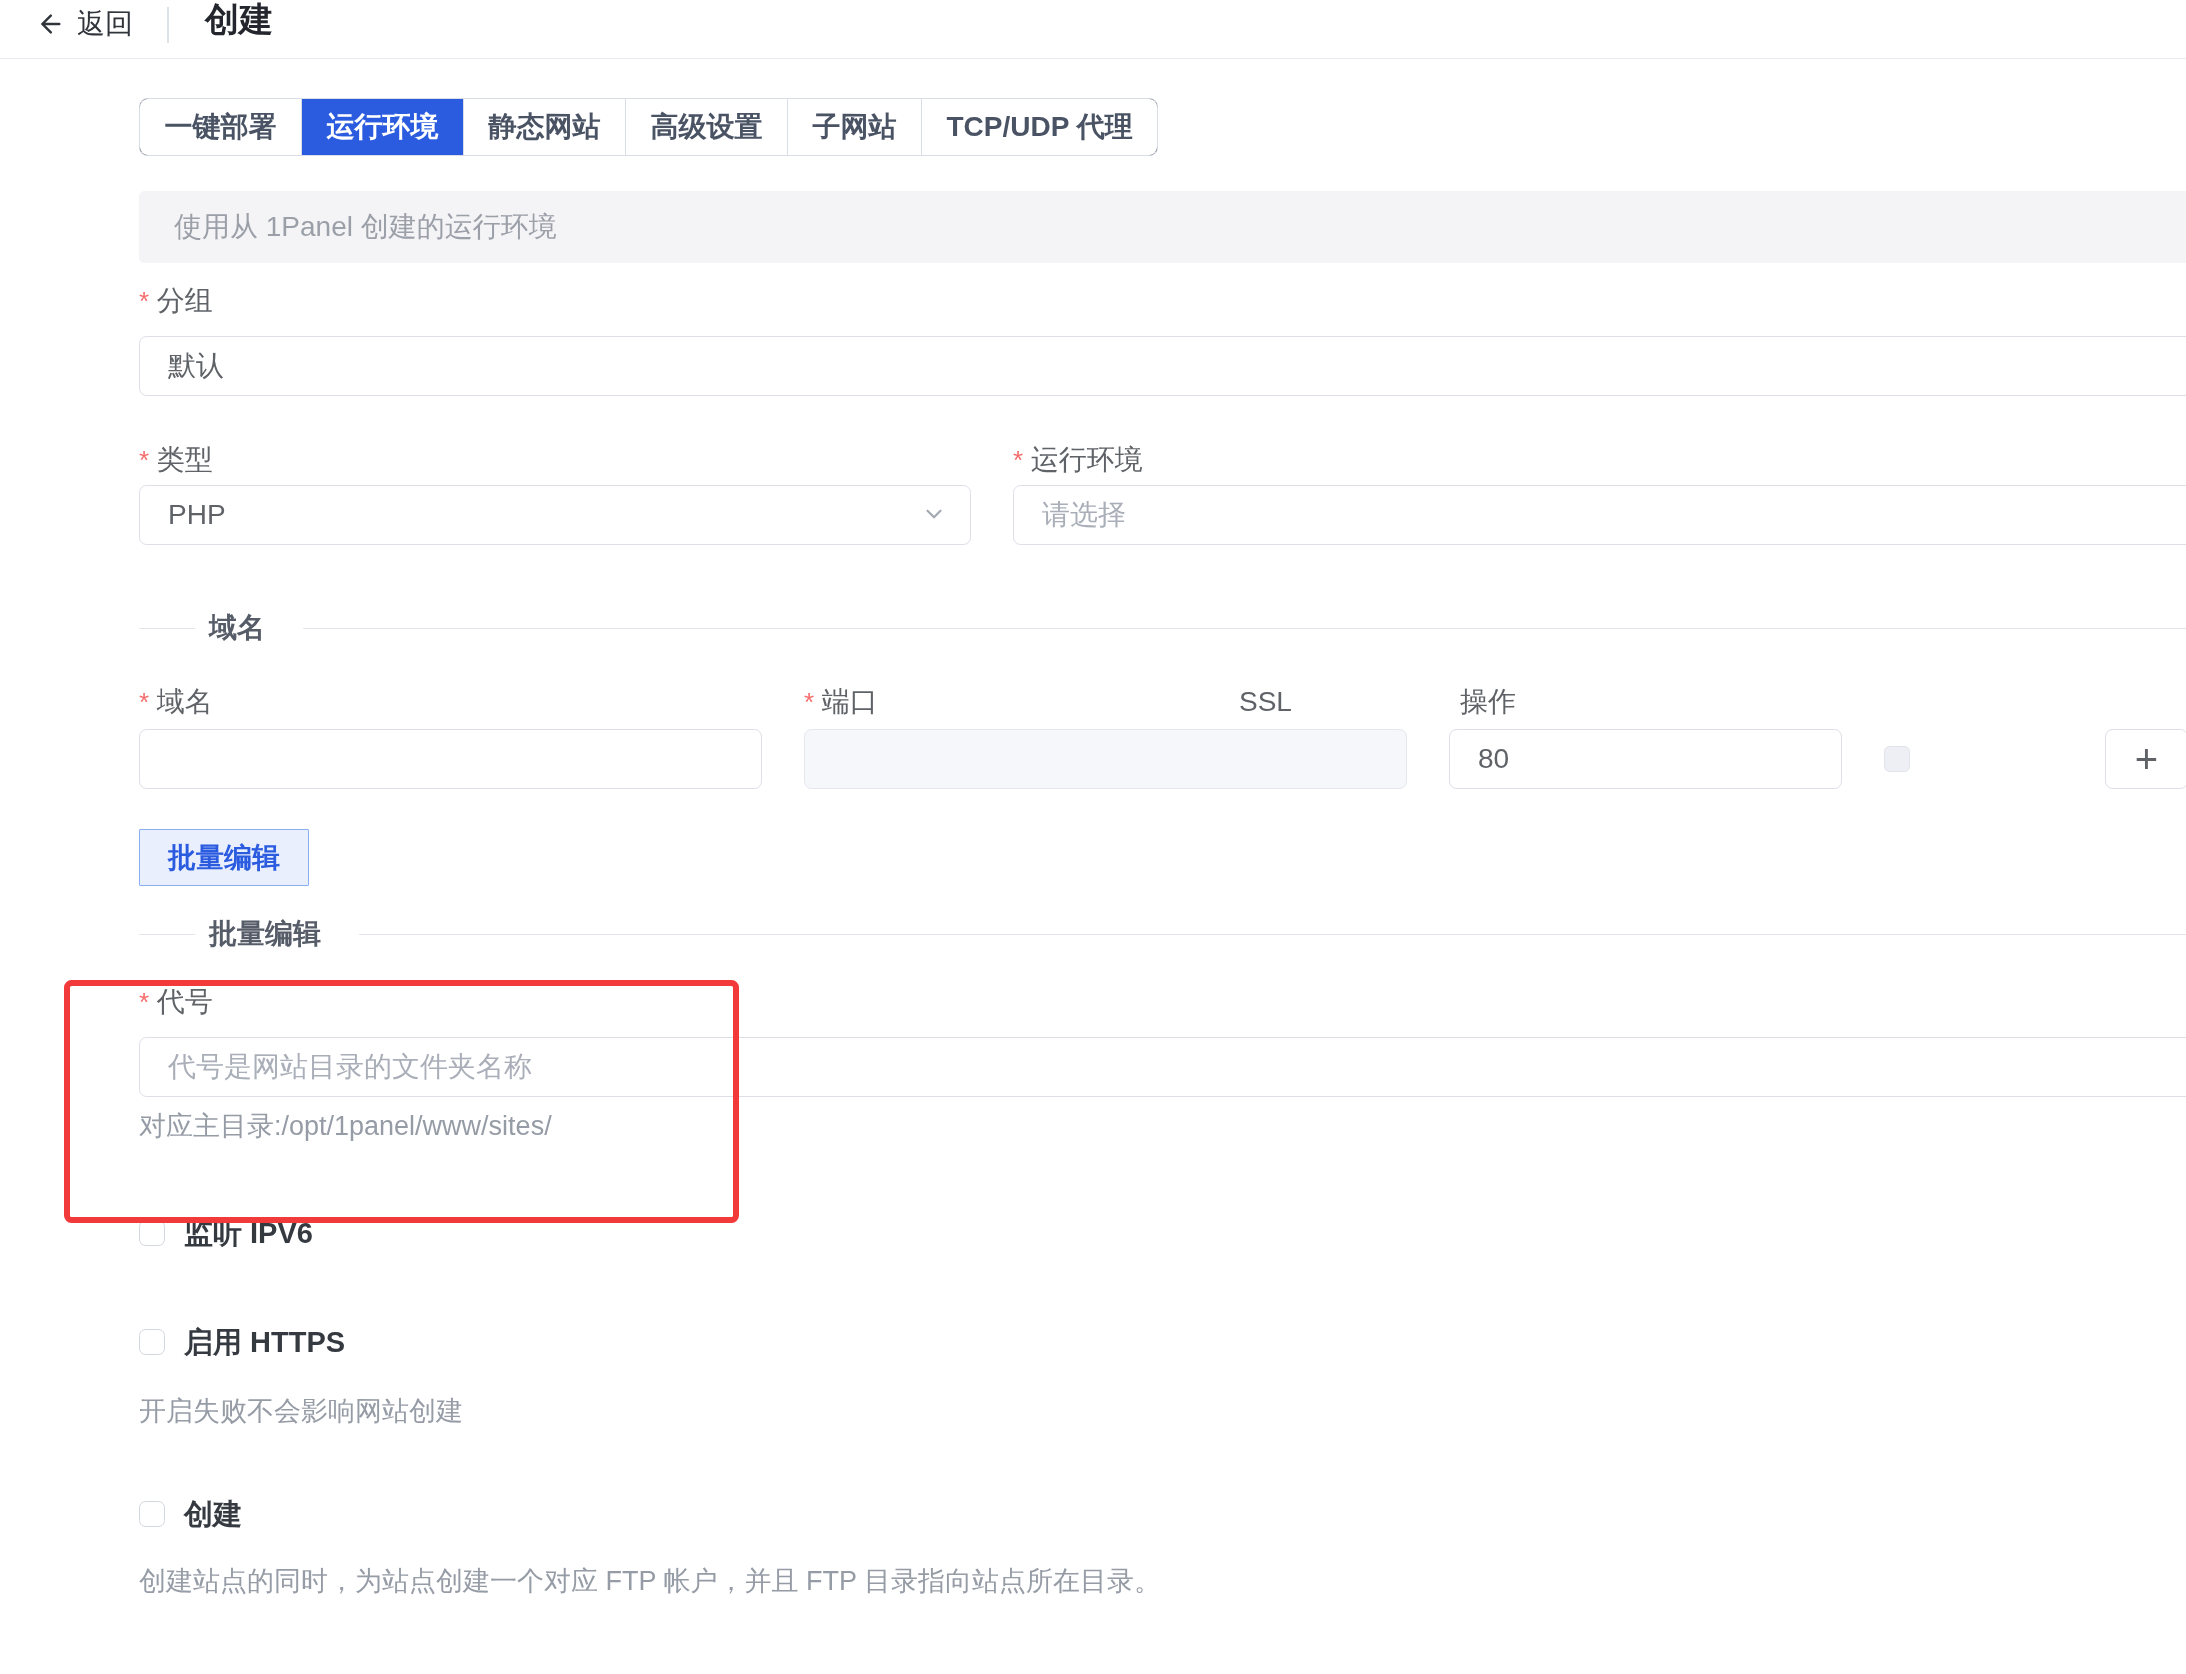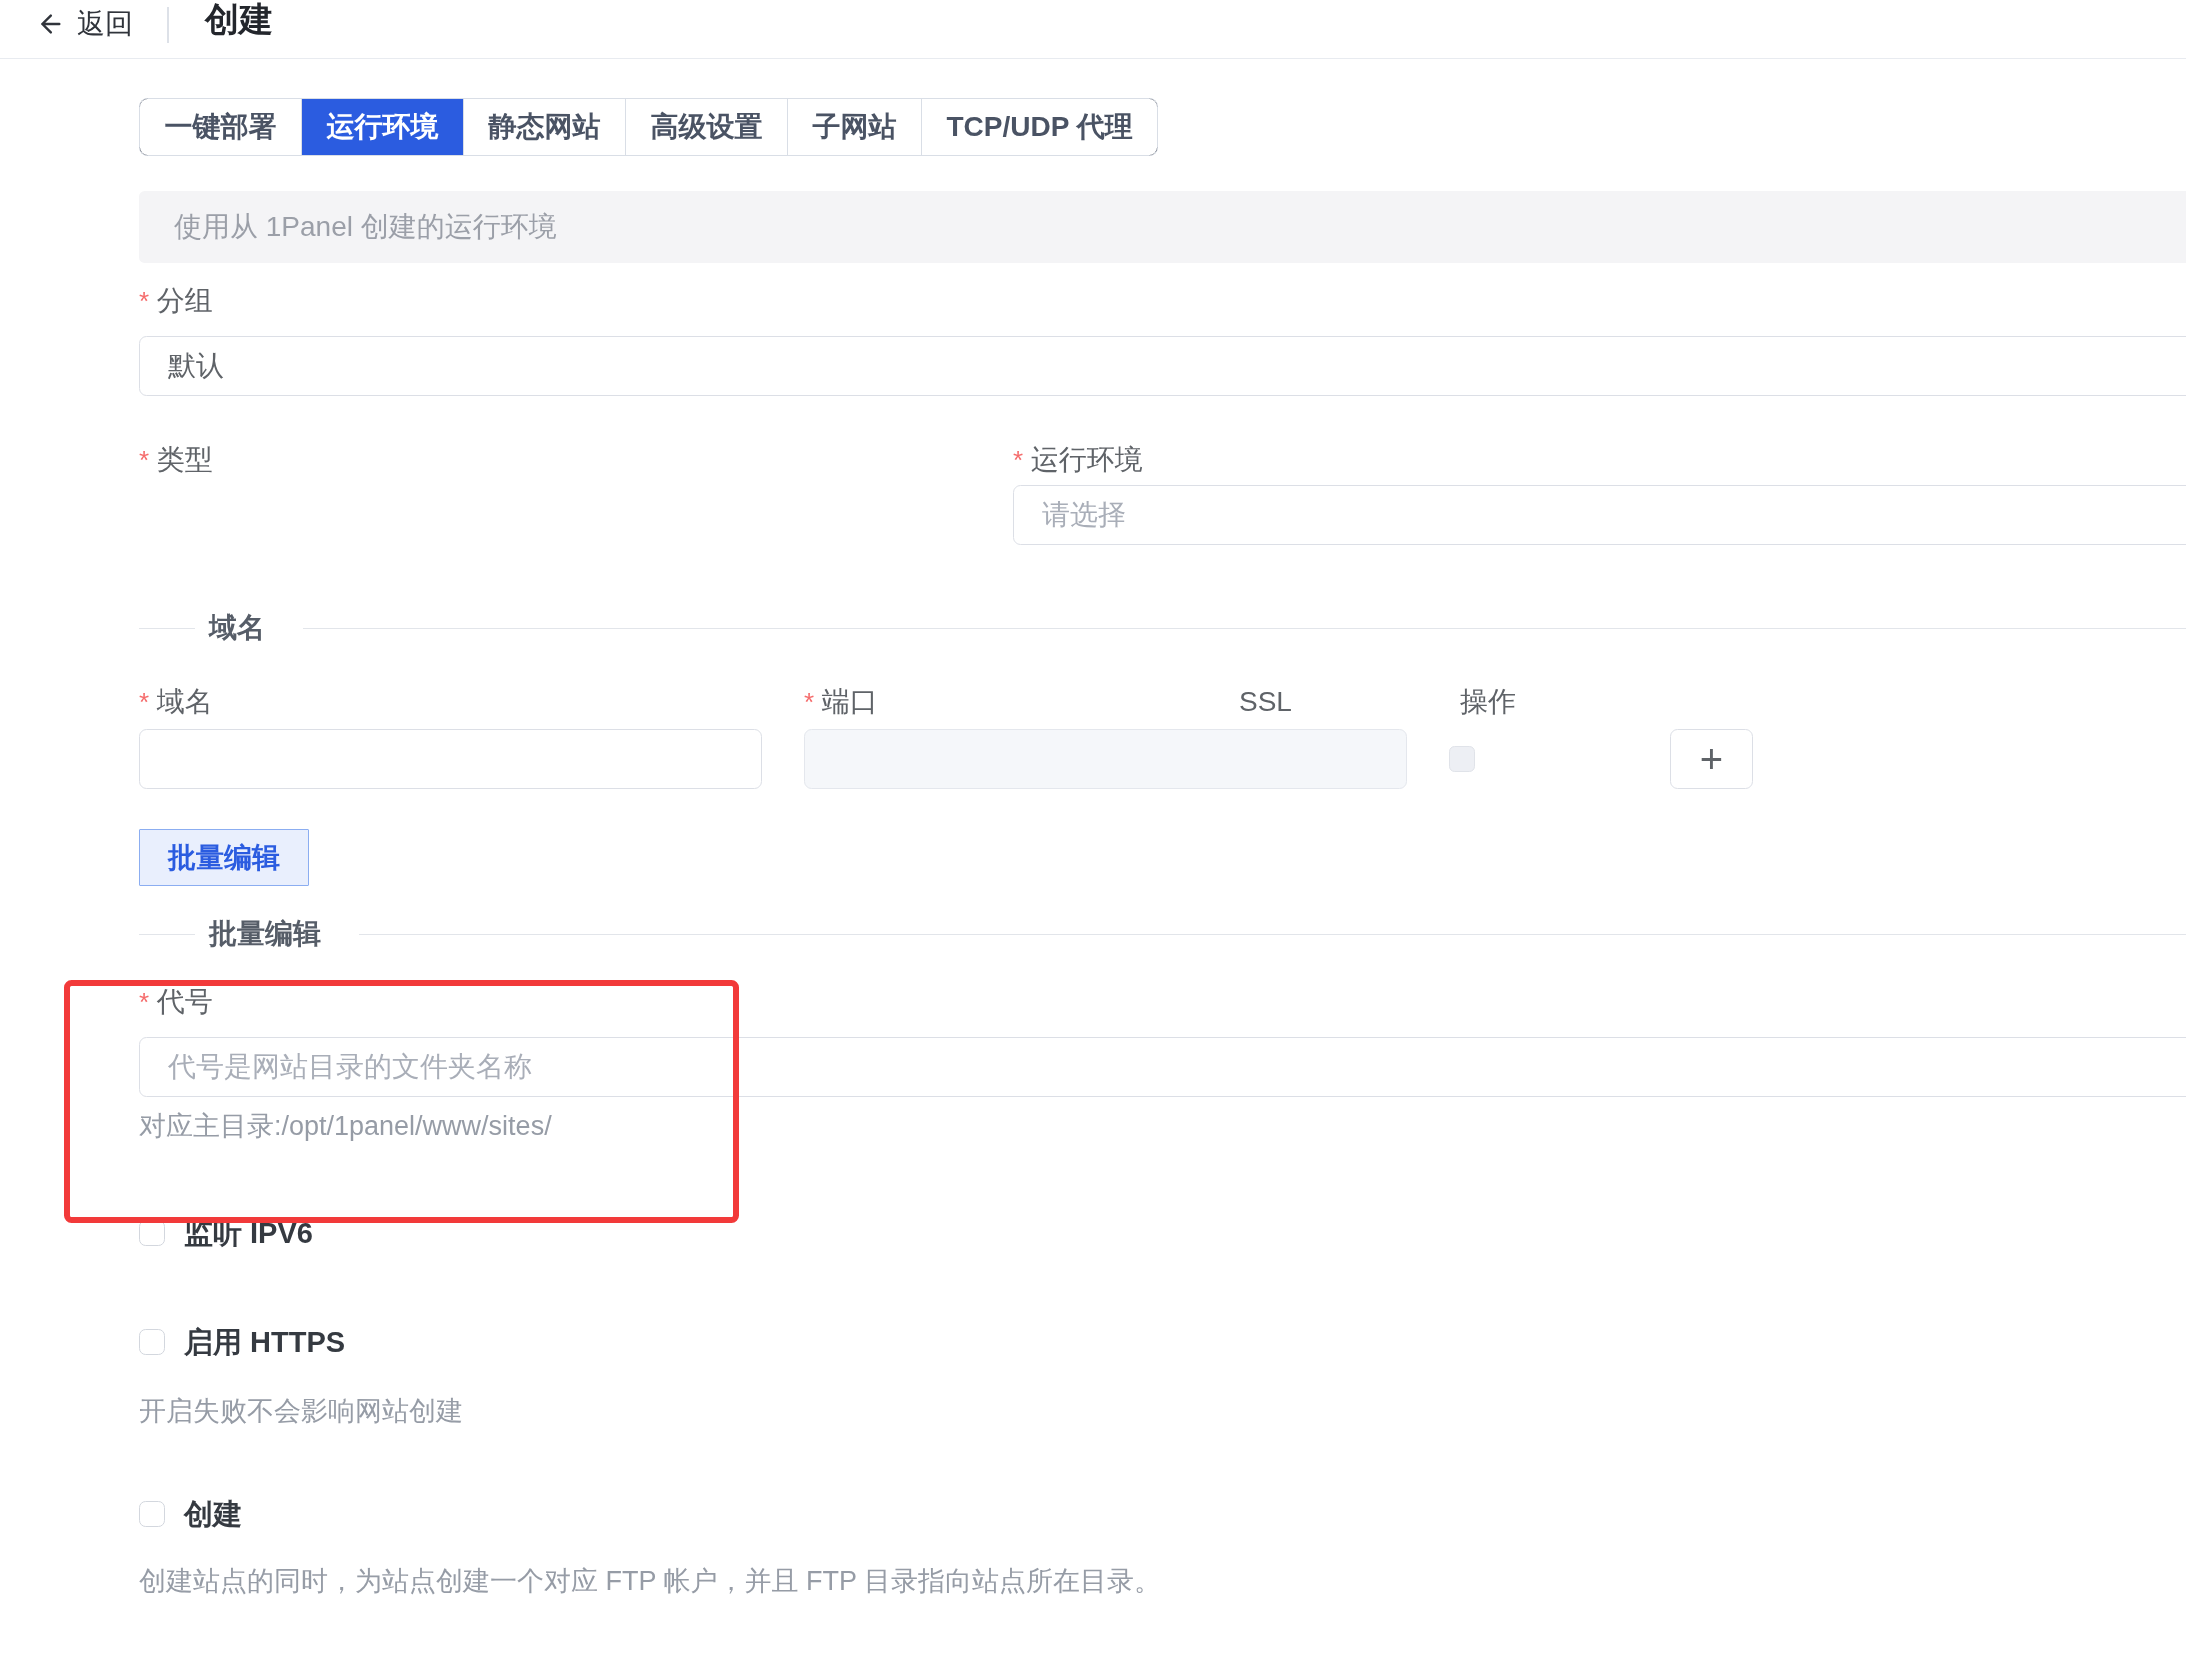--- a/index.html
+++ b/index.html
@@ -140,20 +140,28 @@
     <input class="input" readonly="" value="默认" style="">
   </div>
 
   
   <div class="two-col">
     <div class="col-type">
       <div class="form-label">
         <span class="req">*</span>
         <span>类型</span>
       </div>
+      <div class="col-field select-wrap">
+        <input class="input" readonly="" value="PHP" style="">
+        <span class="chevron">
+          <svg width="26" height="26" viewBox="0 0 28 28" fill="none">
+            <path d="M7 11 L14 18 L21 11" stroke="#a4a9b3" stroke-width="2.4" stroke-linecap="round" stroke-linejoin="round"></path>
+          </svg>
+        </span>
+      </div>
     </div>
     <div class="col-runtime">
       <div class="form-label">
         <span class="req">*</span>
         <span>运行环境</span>
       </div>
       <div class="col-field select-wrap">
         <input class="input" readonly="" placeholder="请选择" style="">
       </div>
     </div>
@@ -185,20 +193,23 @@
   </div>
 
   
   <div class="dg-row dg-fields">
     <div class="dg-col1">
       <input class="input" value="" style="">
     </div>
     <div class="dg-col2">
       <input class="input disabled" disabled="" value="" style="">
     </div>
+    <div class="dg-col3">
+      <input class="input" value="80" style="">
+    </div>
     <div class="dg-col4">
       <div class="ssl-checkbox"></div>
     </div>
     <div class="dg-col5">
       <div class="add-btn">
         <span>+</span>
       </div>
     </div>
   </div>
 

